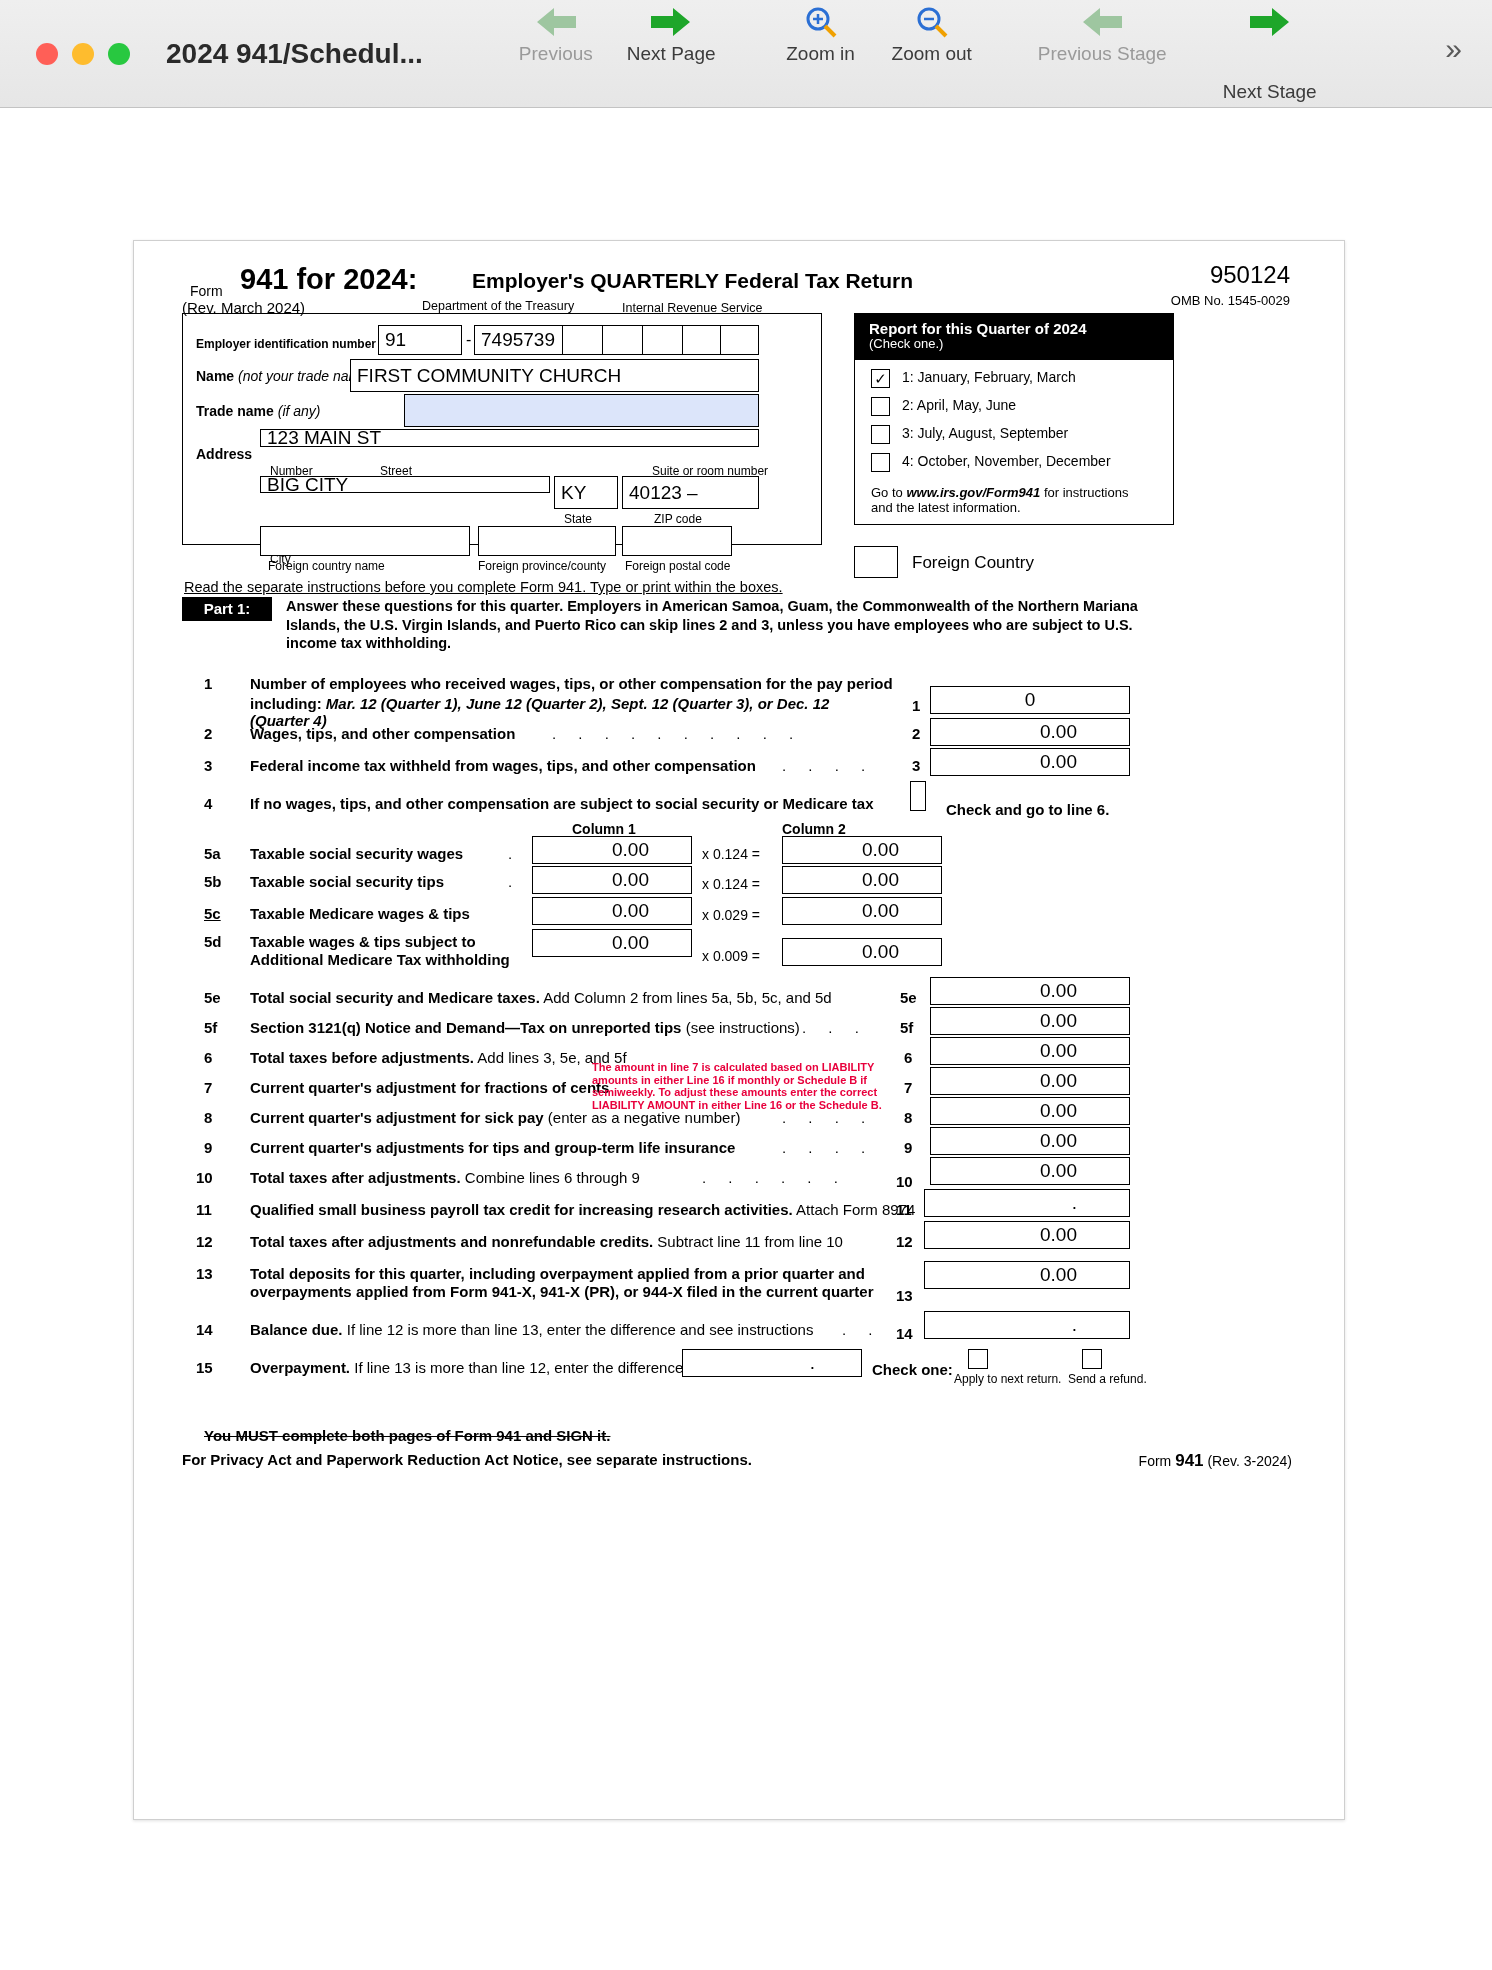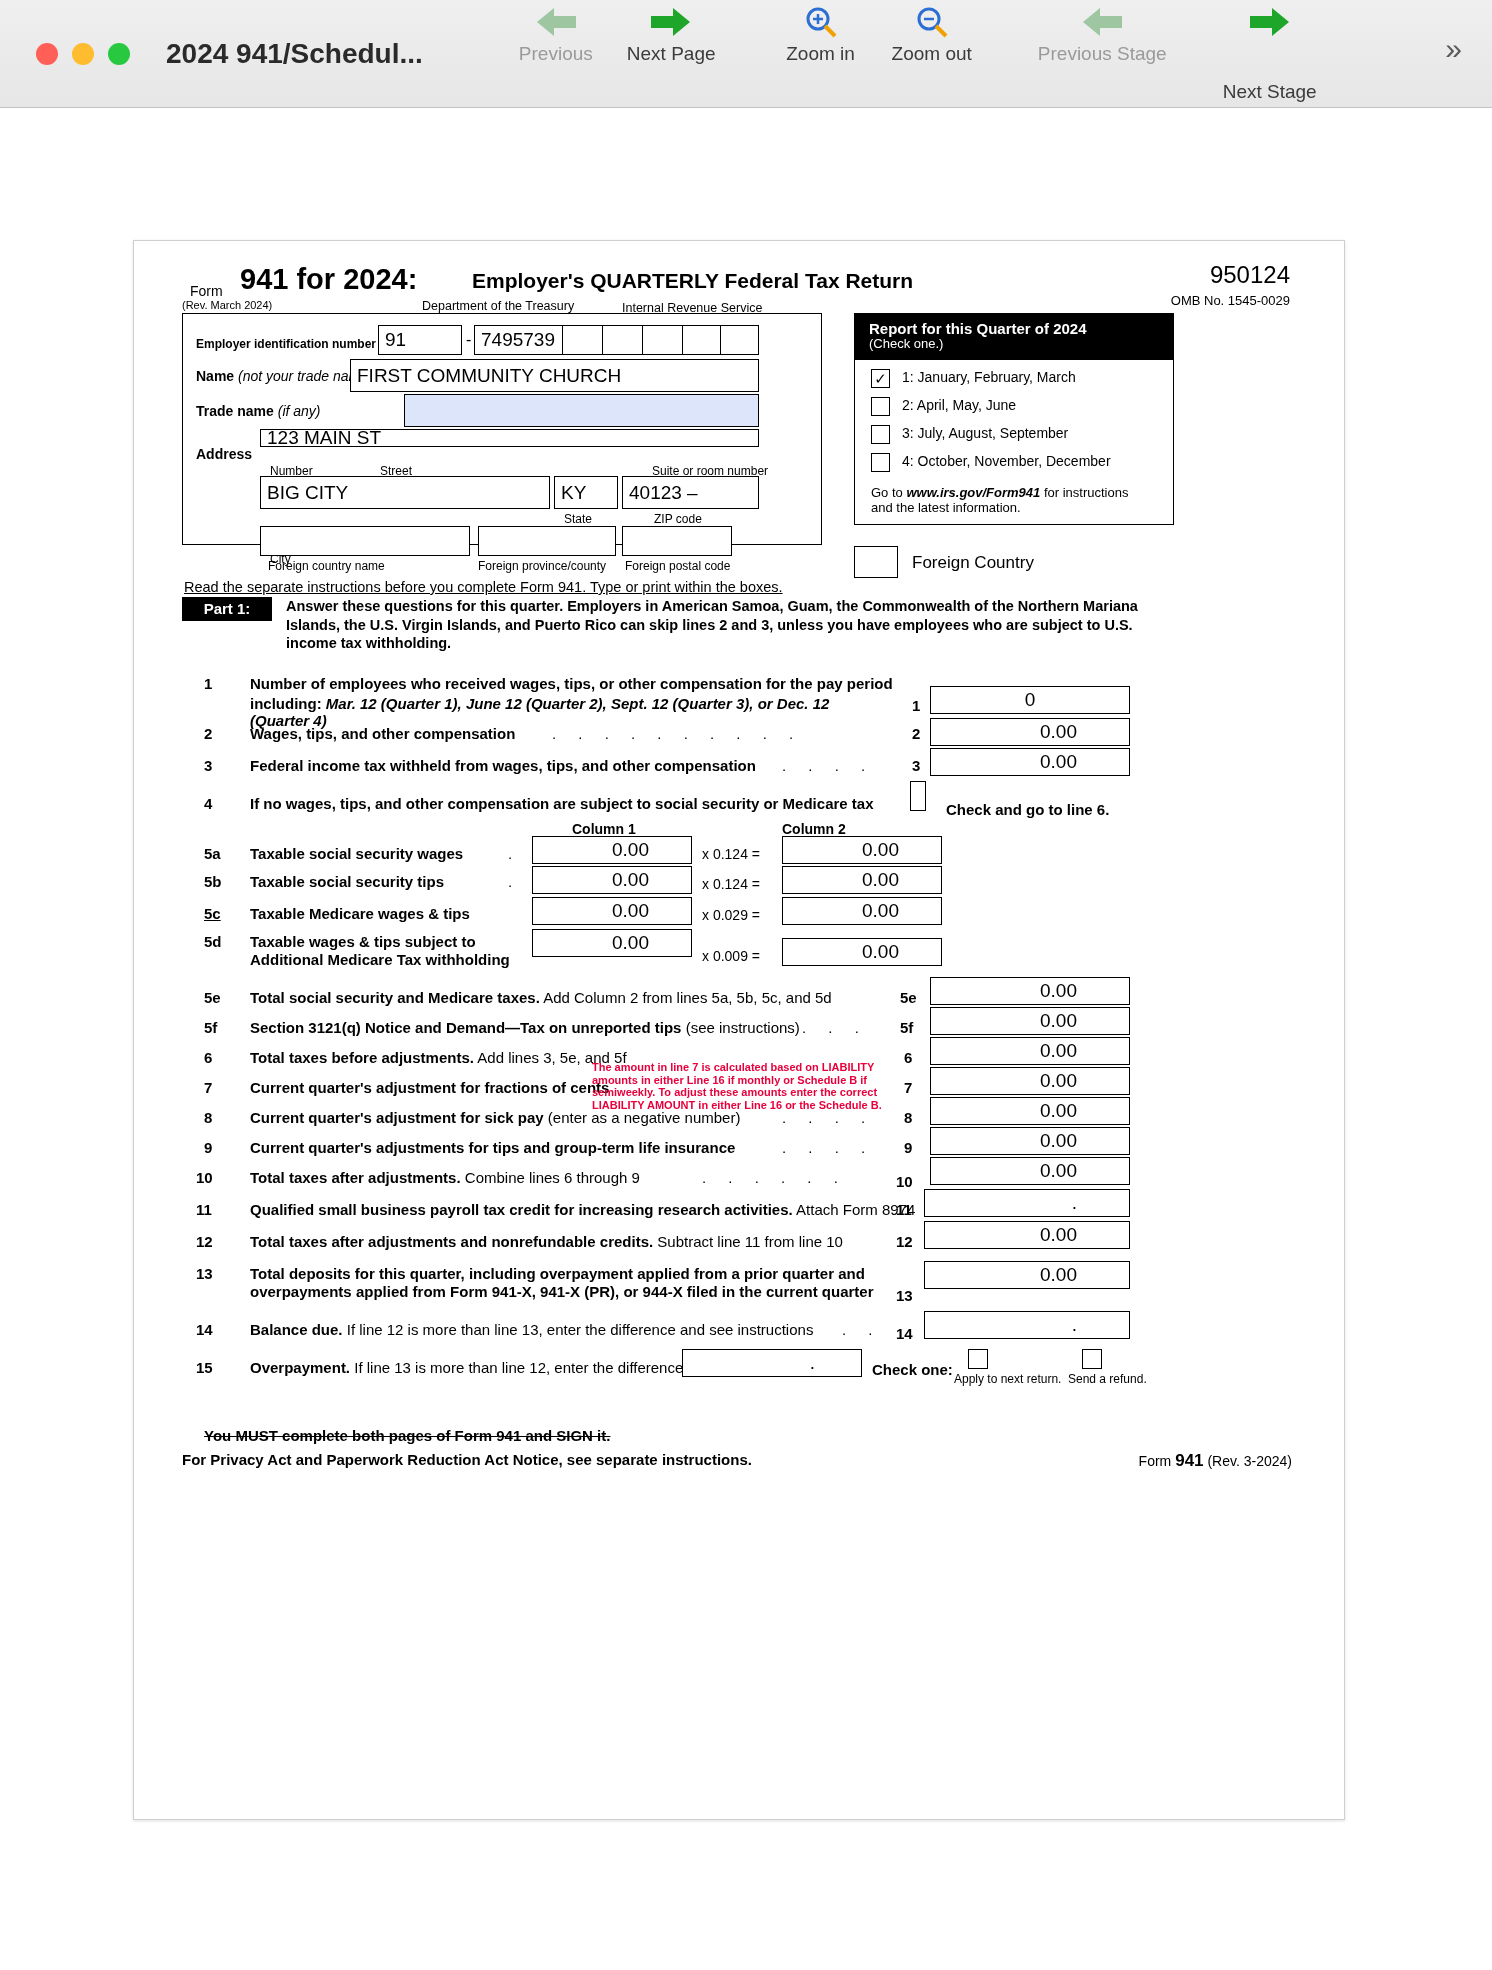--- a/index.html
+++ b/index.html
@@ -62,21 +62,21 @@
              padding-right: 52px; }
   .num-amt.ctr { justify-content: center; padding-right: 0; }
   .lbl-s { font-size: 12px; }
   .b { font-weight: bold; }
   .i { font-style: italic; }
 
   
   .hdr-title { position: absolute; left: 58px; top: 2px; font-size: 29px; font-weight: bold; }
   .hdr-sub { position: absolute; left: 290px; top: 8px; font-size: 21px; font-weight: bold; }
   .hdr-form { position: absolute; left: 8px; top: 22px; font-size: 14px; }
-  .hdr-rev { position: absolute; left: 0px; top: 38px; font-size: 11px; }
+  .hdr-rev { position: absolute; left: 0px; top: 38px; font-size: 15px; }
   .hdr-dept { position: absolute; left: 240px; top: 38px; font-size: 12.5px; }
   .hdr-irs { position: absolute; left: 440px; top: 40px; font-size: 12.5px; }
   .hdr-950 { position: absolute; right: 2px; top: 0px; font-size: 24px; }
   .hdr-omb { position: absolute; right: 2px; top: 33px; font-size: 13px; }
 
   .idbox { position: absolute; left: 0px; top: 52px; width: 640px; height: 232px; border: 1.5px solid #000; }
   .quarter-box { position: absolute; left: 672px; top: 52px; width: 320px; height: 212px; border: 1.5px solid #000; }
   .qhdr { background: #000; color: #fff; font-weight: bold; font-size: 15px;
           padding: 6px 10px 8px 14px; }
   .qrow { display: flex; align-items: flex-start; margin: 9px 0 0 16px; font-size: 14px; }
@@ -211,21 +211,21 @@
       </div>
 
   <div class="abs b" style="left:14px; top:185px; font-size:14px;">Address</div>
   <div class="bxv" style="left:78px; top:168px; width:499px; height:18px;">
         <span>123 MAIN ST</span>
       </div>
   <div class="abs lbl-s" style="left:88px; top:204px;">Number</div>
   <div class="abs lbl-s" style="left:198px; top:204px;">Street</div>
   <div class="abs lbl-s" style="left:470px; top:204px;">Suite or room number</div>
 
-  <div class="bxv" style="left:78px; top:215px; width:290px; height:33px;">
+  <div class="bxv" style="left:78px; top:215px; width:290px; height:17px;">
         <span>BIG CITY</span>
       </div>
   <div class="bxv" style="left:372px; top:215px; width:64px; height:33px;">
         <span>KY</span>
       </div>
   <div class="bxv" style="left:440px; top:215px; width:137px; height:33px;">
         <span>40123 –</span>
       </div>
   <div class="abs lbl-s" style="left:88px; top:252px;margin-top:40px;">City</div>
   <div class="abs lbl-s" style="left:382px; top:252px;">State</div>

